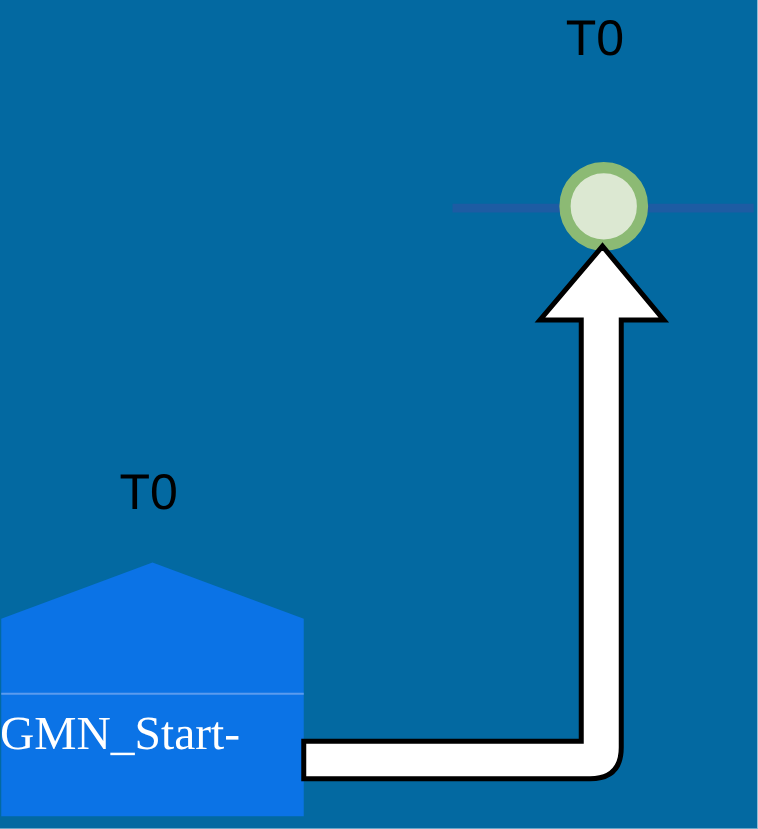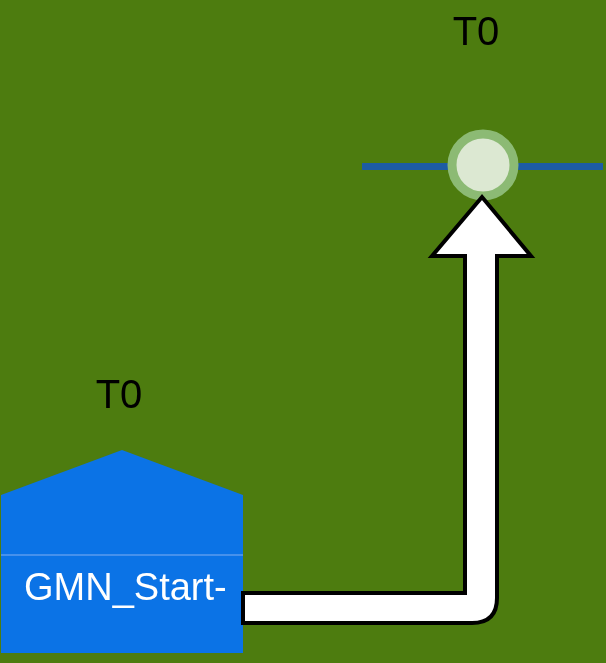--- a/index.html
+++ b/index.html
@@ -1,46 +1,46 @@
 <!DOCTYPE html>
 <html><head>
 <meta charset="utf-8">
 <style>
   html, body { margin: 0; padding: 0; background: #ffffff; }
   .canvas {
     position: relative;
     width: 606px;
     height: 663px;
-    background: #4d7c0f;
+    background: #0369a1;
     overflow: hidden;
     font-family: "Liberation Sans", sans-serif;
   }
   .canvas svg { position: absolute; left: 0; top: 0; }
   .tag-label {
     position: absolute;
     width: 100px;
     font-size: 40px;
     line-height: 40px;
     color: #000000;
     text-align: center;
     white-space: nowrap;
   }
   .tag-label.timeline-tag { left: 426px; top: 11px; }
   .tag-label.process-tag  { left: 69px;  top: 374px; }
   .process-name {
     position: absolute;
     left: 0;
     top: 564px;
     width: 243px;
-    padding-left: 24px;
     box-sizing: border-box;
     font-size: 38px;
     line-height: 47px;
     color: #ffffff;
     white-space: nowrap;
+    font-family: Liberation Serif, serif;
   }
 </style>
 </head>
 <body>
 
 <div class="canvas">
 
   <svg width="606" height="663" viewBox="0 0 606 663">
 
     <line x1="362" y1="166.5" x2="603" y2="166.5" stroke-width="7" stroke="#1D5CA3"></line>

